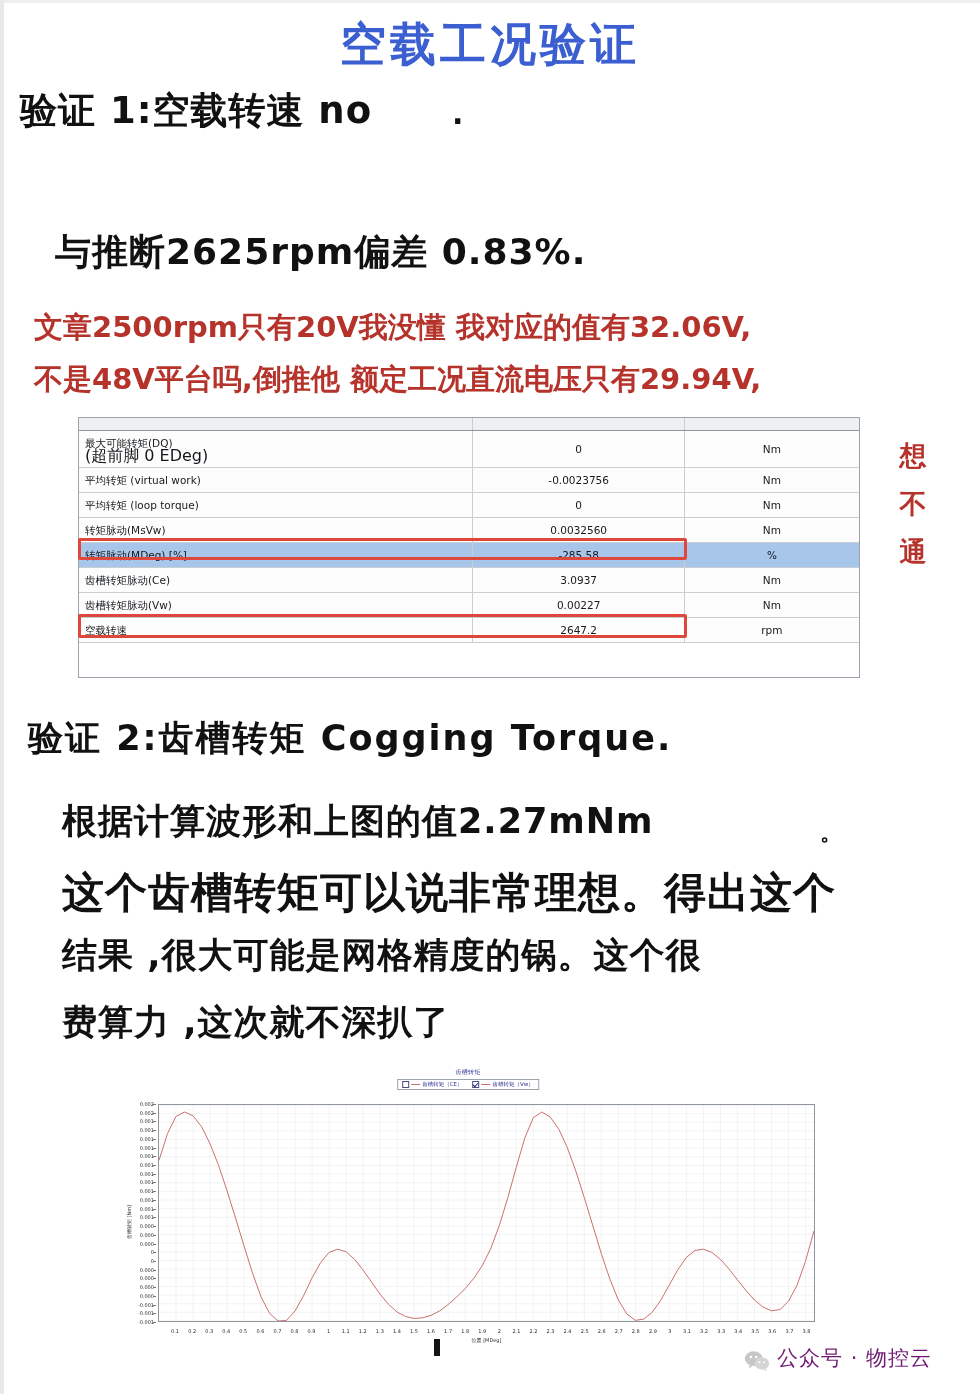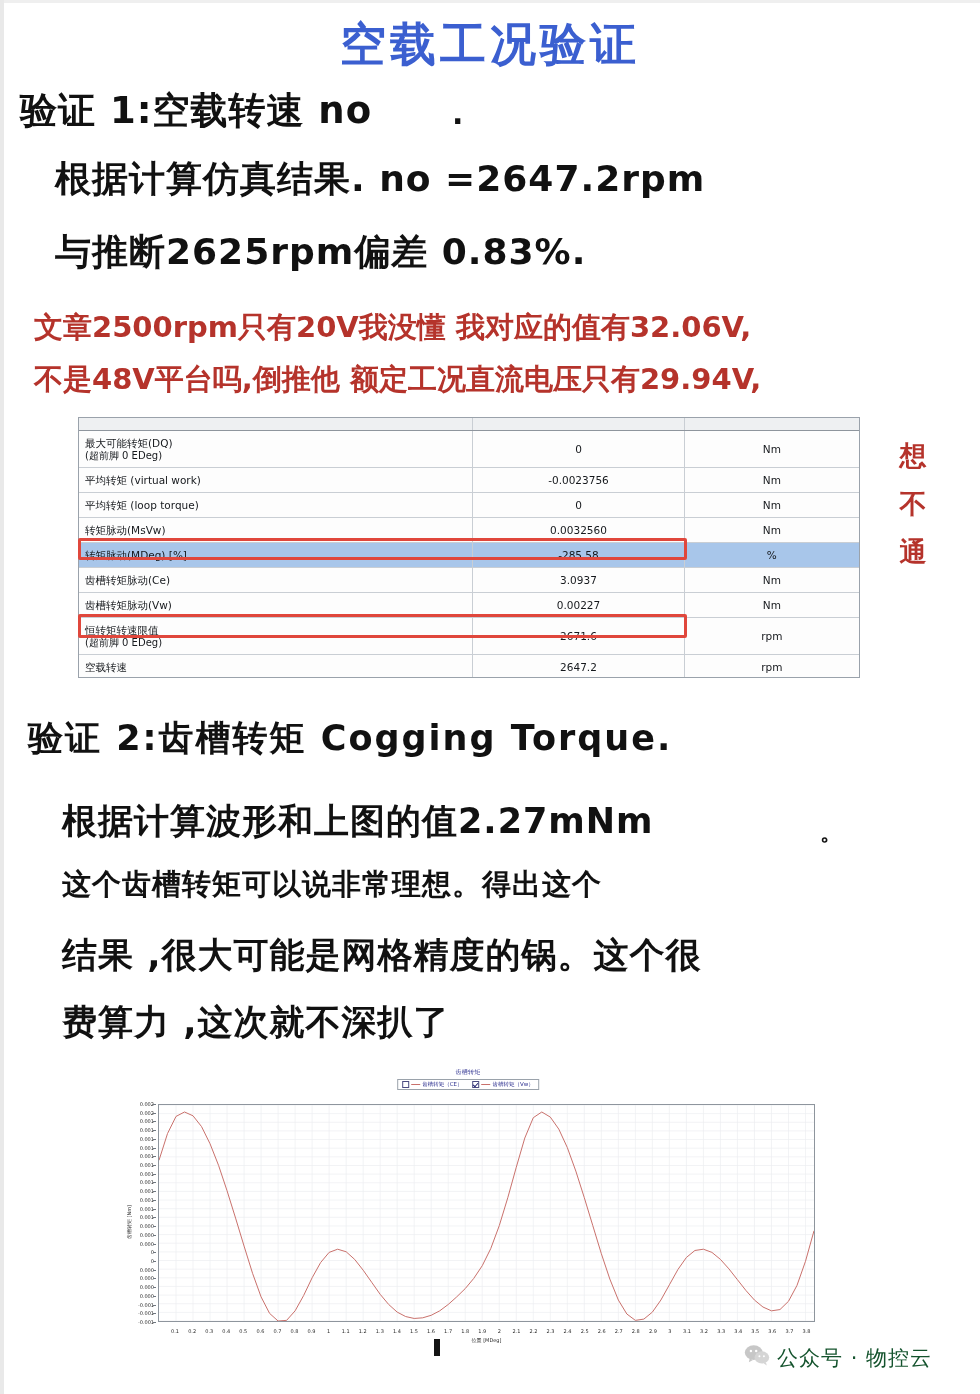--- a/index.html
+++ b/index.html
@@ -74,38 +74,38 @@
     height:20px;
     vertical-align:middle;
     background:#fdfdfd;
   }
   table.grid td.c1{width:400px;}
   table.grid td.c2{width:206px;text-align:center;border-left:1px solid #c9ced4;}
   table.grid td.c3{width:170px;text-align:center;border-left:1px solid #c9ced4;}
   tr.hdr td{height:12px;background:#eef0f2;border-bottom:1px solid #8e959d;padding:0;}
   tr.sel td{background:#a8c6ea;}
   tr.tall td{height:32px;}
-  .sub{font-size:10px;display:block;line-height:12px;}
+  .sub{font-size:16px;display:block;line-height:12px;}
   .lbl1{line-height:13px;}
 
   .hl-box{
     position:absolute;
     border:3px solid #e0473c;
     border-radius:2px;
     box-sizing:border-box;
     pointer-events:none;
   }
   #hl-ce{left:78px;top:538px;width:609px;height:22px;}
   #hl-n0{left:78px;top:614px;width:609px;height:24px;}
 
   
   #line-v2{position:absolute;left:28px;top:715px;font-size:35px;letter-spacing:2px;}
   #line-v2-a{position:absolute;left:62px;top:798px;font-size:35px;}
   #line-v2-a-dot{position:absolute;left:820px;top:818px;font-size:22px;}
-  #line-v2-b{position:absolute;left:62px;top:865px;font-size:29px;}
+  #line-v2-b{position:absolute;left:62px;top:865px;font-size:42px;}
   #line-v2-c{position:absolute;left:62px;top:932px;font-size:35px;}
   #line-v2-d{position:absolute;left:62px;top:999px;font-size:35px;}
 
   
   #chart-wrap{
     position:absolute;left:118px;top:1068px;width:700px;height:305px;
     background:#ffffff;
     font-family:"DejaVu Sans","Liberation Sans",sans-serif;
   }
   #chart-title{
@@ -156,42 +156,41 @@
     position:absolute;left:0;top:11px;width:100%;
     text-align:center;font-size:5px;color:#2b2b2b;
   }
   #cursor-mark{
     position:absolute;left:434px;top:1339px;width:6px;height:17px;background:#141414;
   }
 
   
   #watermark{
     position:absolute;left:744px;top:1344px;
-    display:flex;align-items:flex-start;gap:7px;
-    color:#14532d;font-size:21px;letter-spacing:1px;
+    display:flex;align-items:flex-end;gap:7px;
+    color:#701a75;font-size:21px;letter-spacing:1px;
     font-family:"DejaVu Sans","Liberation Sans",sans-serif;
   }
   #wm-logo{width:26px;height:22px;opacity:.55;}
   
   #edge-l{position:absolute;left:0;top:0;width:4px;height:1394px;background:#e9e9e9;}
   #edge-top{position:absolute;left:0;top:0;width:980px;height:3px;background:#efefef;}
 </style>
 </head>
 <body>
 
 <div class="page">
 
   <div id="edge-top"></div>
   <div id="edge-l"></div>
 
   <div id="title" class="hand">空载工况验证</div>
 
   <div id="line-v1" class="hand">验证 1:空载转速 no</div>
   <div id="line-v1-dot" class="hand">.</div>
-  <div id="line-v1-a" class="hand">根据计算仿真结果. no =2647.2rpm</div>
   <div id="line-v1-b" class="hand">与推断2625rpm偏差  0.83%.</div>
 
   <div id="red-1" class="redline">文章2500rpm只有20V我没懂 我对应的值有32.06V,</div>
   <div id="red-2" class="redline">不是48V平台吗,倒推他 额定工况直流电压只有29.94V,</div>
 
   <div id="vertical-note">
       <span>想</span>
       <span>不</span>
       <span>通</span>
     </div>
@@ -231,25 +230,20 @@
           </tr>
           <tr>
             <td class="c1"><span class="lbl1">齿槽转矩脉动(Ce)</span></td>
             <td class="c2">3.0937</td>
             <td class="c3">Nm</td>
           </tr>
           <tr>
             <td class="c1"><span class="lbl1">齿槽转矩脉动(Vw)</span></td>
             <td class="c2">0.00227</td>
             <td class="c3">Nm</td>
-          </tr>
-          <tr class="tall">
-            <td class="c1"><span class="lbl1">恒转矩转速限值</span><span class="sub">(超前脚 0 EDeg)</span></td>
-            <td class="c2">2671.6</td>
-            <td class="c3">rpm</td>
           </tr>
           <tr>
             <td class="c1"><span class="lbl1">空载转速</span></td>
             <td class="c2">2647.2</td>
             <td class="c3">rpm</td>
           </tr>
         </tbody>
     </table>
   </div>
   <div class="hl-box" id="hl-ce"></div>

